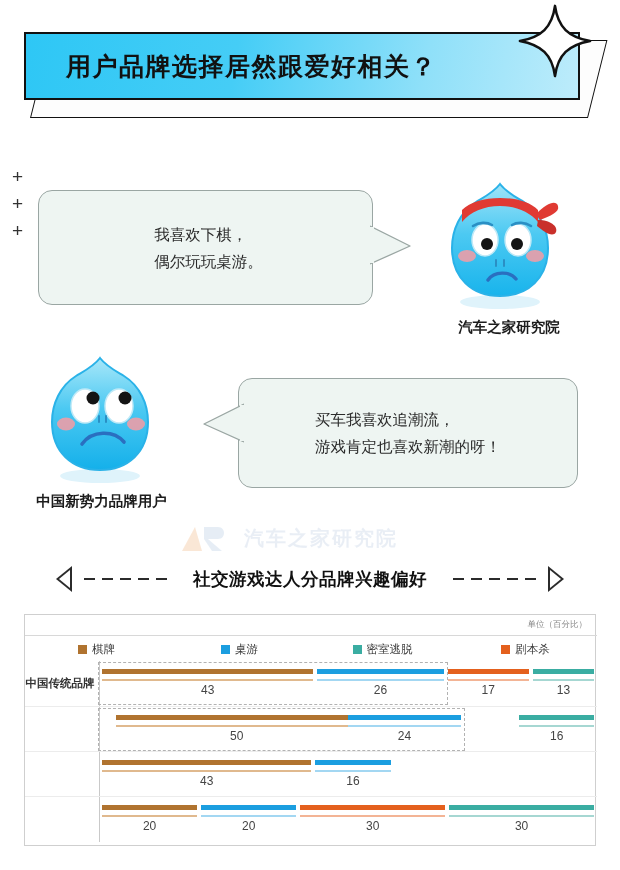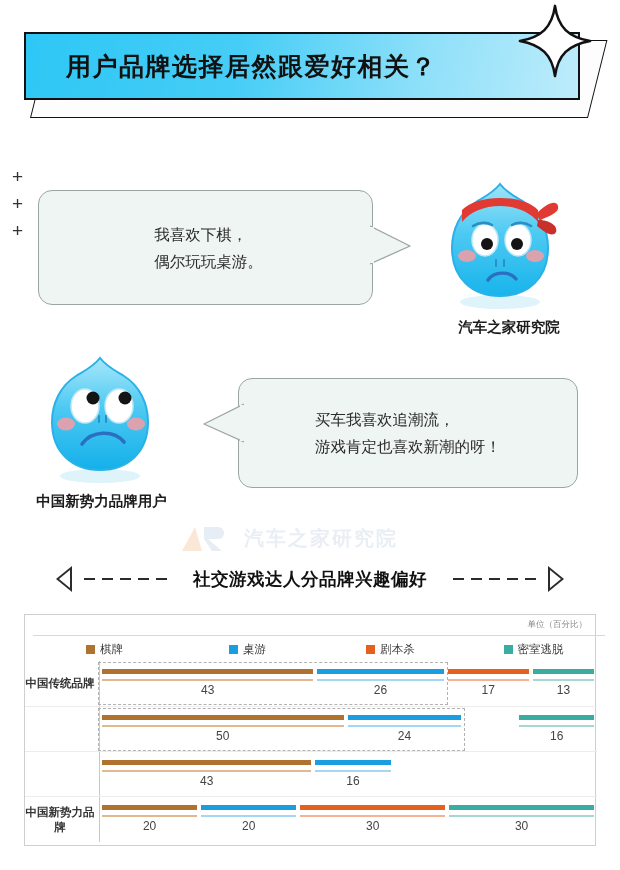--- a/index.html
+++ b/index.html
@@ -195,21 +195,21 @@
     box-sizing: border-box;
   }
   #chart-unit {
     position: absolute;
     right: 8px; top: 4px;
     font-size: 8.5px;
     color: #888;
   }
   #legend-row {
     position: absolute;
-    left: 8px; top: 20px;
+    left: 0; top: 20px;
     width: 572px; height: 26px;
     border-top: 1px solid #d8d8d8;
     display: flex;
   }
   .legend-item {
     flex: 1;
     display: flex;
     align-items: center;
     justify-content: center;
     gap: 5px;
@@ -411,26 +411,26 @@
   <div id="legend-row">
       <div class="legend-item">
         <span class="legend-swatch" style="background: rgb(176, 115, 47);"></span>
         <span>棋牌</span>
       </div>
       <div class="legend-item">
         <span class="legend-swatch" style="background: rgb(27, 158, 224);"></span>
         <span>桌游</span>
       </div>
       <div class="legend-item">
+        <span class="legend-swatch" style="background: rgb(58, 173, 162);"></span>
+        <span>密室逃脱</span>
+      </div>
+      <div class="legend-item">
         <span class="legend-swatch" style="background: rgb(228, 96, 29);"></span>
         <span>剧本杀</span>
-      </div>
-      <div class="legend-item">
-        <span class="legend-swatch" style="background: rgb(58, 173, 162);"></span>
-        <span>密室逃脱</span>
       </div>
     </div>
   <div id="plot-area">
       <div class="chart-row">
         <div class="row-label">中国传统品牌</div>
         <div class="axis-line"></div>
         <div class="bars-track">
           <div class="seg" style="left: 0px; width: 215.434px;">
             <div class="seg-bar" style="background: rgb(176, 115, 47);"></div>
             <div class="seg-underline" style="background: rgb(224, 185, 142);"></div>
@@ -450,21 +450,21 @@
             <div class="seg-bar" style="background: rgb(58, 173, 162);"></div>
             <div class="seg-underline" style="background: rgb(166, 215, 210);"></div>
             <div class="seg-value">13</div>
           </div>
           <div class="highlight-box" style="left: -2px; width: 349.697px;"></div>
         </div>
       </div>
       <div class="chart-row">
         <div class="axis-line"></div>
         <div class="bars-track">
-          <div class="seg" style="left: 0px; width: 245.545px;">
+          <div class="seg" style="left: 14px; width: 245.545px;">
             <div class="seg-bar" style="background: rgb(176, 115, 47);"></div>
             <div class="seg-underline" style="background: rgb(224, 185, 142);"></div>
             <div class="seg-value">50</div>
           </div>
           <div class="seg" style="left: 245.545px; width: 117.861px;">
             <div class="seg-bar" style="background: rgb(27, 158, 224);"></div>
             <div class="seg-underline" style="background: rgb(163, 215, 242);"></div>
             <div class="seg-value">24</div>
           </div>
           <div class="seg" style="left: 417.426px; width: 78.5743px;">
@@ -484,21 +484,20 @@
             <div class="seg-value">43</div>
           </div>
           <div class="seg" style="left: 213.28px; width: 79.36px;">
             <div class="seg-bar" style="background: rgb(27, 158, 224);"></div>
             <div class="seg-underline" style="background: rgb(163, 215, 242);"></div>
             <div class="seg-value">16</div>
           </div>
         </div>
       </div>
       <div class="chart-row">
-        <div class="row-label">中国新势力品牌</div>
         <div class="axis-line"></div>
         <div class="bars-track">
           <div class="seg" style="left: 0px; width: 99.2px;">
             <div class="seg-bar" style="background: rgb(176, 115, 47);"></div>
             <div class="seg-underline" style="background: rgb(224, 185, 142);"></div>
             <div class="seg-value">20</div>
           </div>
           <div class="seg" style="left: 99.2px; width: 99.2px;">
             <div class="seg-bar" style="background: rgb(27, 158, 224);"></div>
             <div class="seg-underline" style="background: rgb(163, 215, 242);"></div>

